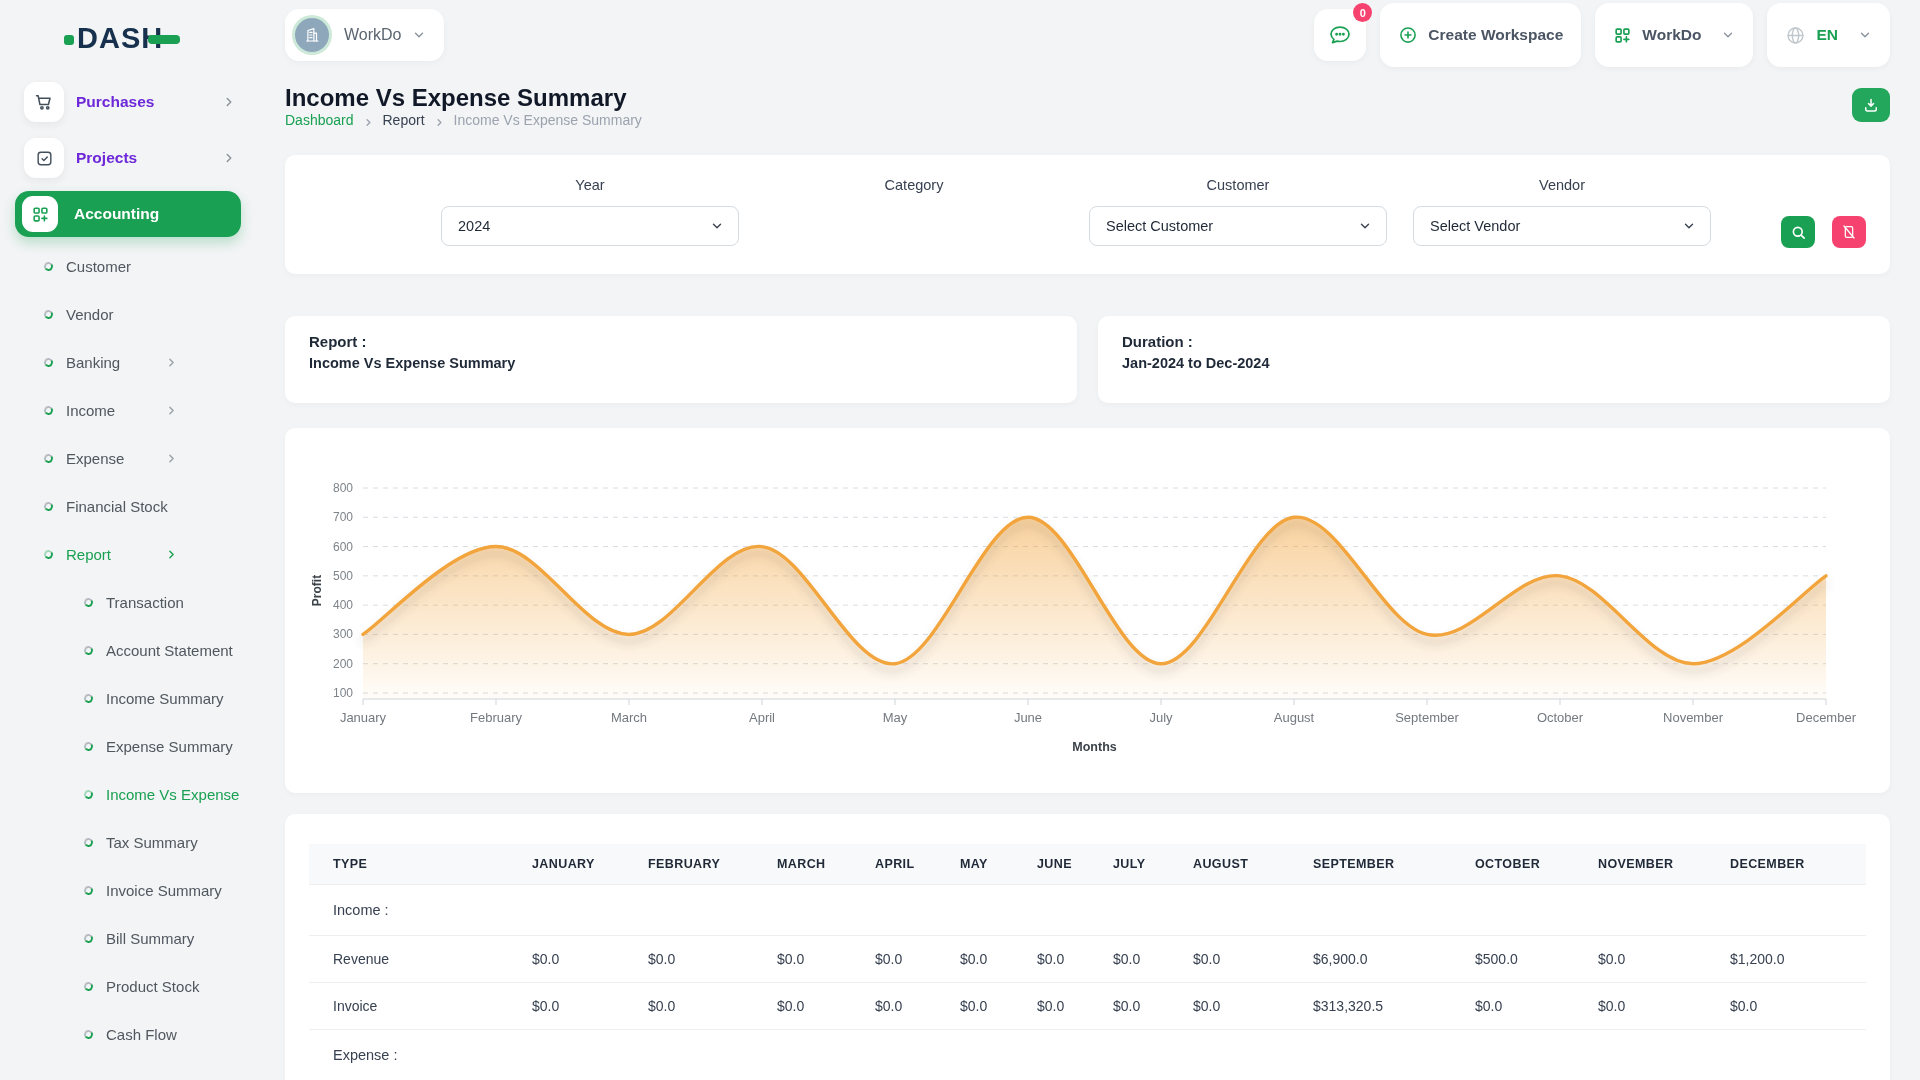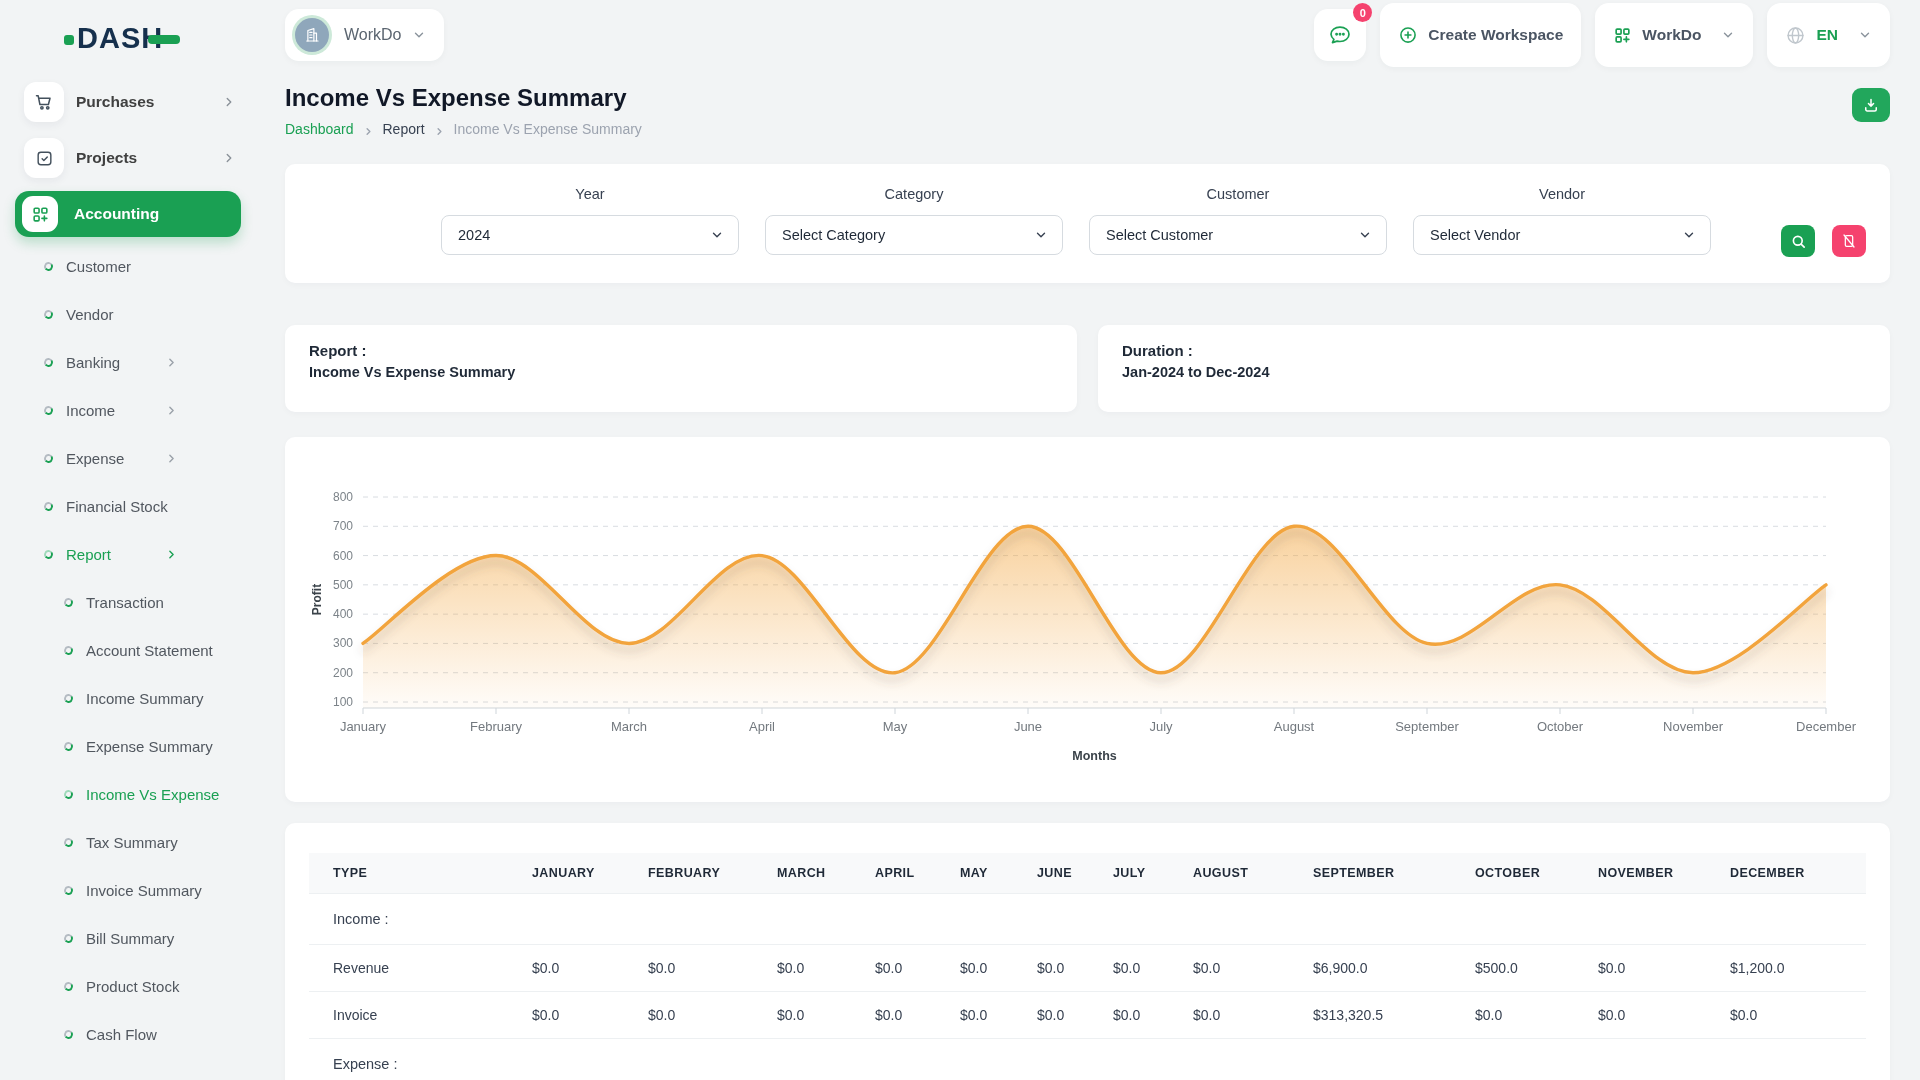--- a/index.html
+++ b/index.html
@@ -17,28 +17,28 @@
 
   
   .sidebar{ width:256px; min-width:256px; height:1080px; padding-top:18px; }
   .logo{ display:flex; align-items:center; padding-left:64px; height:40px; }
   .logo-dot{ width:10px; height:10px; background:var(--green); border-radius:3px; margin-right:3px; margin-top:4px;}
   .logo-text{ font-size:29px; font-weight:900; letter-spacing:1px; color:var(--navy); }
   .logo-dash{ width:32px; height:9px; background:var(--green); border-radius:4px; margin-left:-15px; margin-top:2px; }
   .menu{ margin-top:16px; }
   .mitem{ display:flex; align-items:center; height:56px; padding:0 20px 0 24px; cursor:pointer; }
   .icon-box{ width:40px; height:40px; background:#fff; border-radius:12px; display:flex; align-items:center; justify-content:center; box-shadow:0 3px 8px rgba(30,40,60,.06); }
-  .mitem .mlabel{ margin-left:12px; font-size:15.5px; font-weight:600; color:#404040; flex:1; }
+  .mitem .mlabel{ margin-left:12px; font-size:15.5px; font-weight:600; color:#6d28d9; flex:1; }
   .mitem .chev-r svg{ width:14px; height:14px; }
   .pill{ background:var(--green); border-radius:14px; margin:5px 15px; height:46px; padding:0 16px 0 7px; display:flex; align-items:center; box-shadow:0 6px 12px rgba(26,160,83,.25); cursor:pointer;}
   .pill .icon-box{ width:36px; height:36px; border-radius:11px; box-shadow:none; }
   .pill .mlabel{ margin-left:16px; font-size:15.5px; font-weight:700; color:#fff; flex:1; }
   .subs{ margin-top:4px; }
   .subitem{ display:flex; align-items:center; height:48px; padding-left:44px; cursor:pointer; }
-  .subitem.nested{ padding-left:64px; }
+  .subitem.nested{ padding-left:64px;margin-left:20px; }
   .bullet{ width:9px; height:9px; border-radius:50%; border:2px solid #b4bbc2; border-bottom-color:var(--green); border-right-color:var(--green); transform:rotate(10deg); }
   .sub-label{ margin-left:13px; font-size:15px; font-weight:500; color:#51575f; flex:1; }
   .subitem .chev{ width:13px; height:13px; margin-right:78px; stroke:#9aa1a9; }
   .subitem.active .sub-label{ color:var(--green); }
   .subitem.active .chev{ stroke:var(--green); }
   .subitem.active .bullet{ border-color:#9fd9ba; border-bottom-color:var(--green); border-right-color:var(--green); }
 
   
   .main{ flex:1; padding:0 30px 0 29px; }
   .topbar{ height:70px; display:flex; align-items:center; justify-content:space-between; }
@@ -48,21 +48,21 @@
   .wspill .wslabel{ margin-left:12px; font-size:16px; color:#5b6570; font-weight:500; }
   .wspill .chev-d, .hpill .chev-d{ width:14px; height:14px; margin-left:10px; stroke:#8a939c; }
   .top-right{ display:flex; align-items:center; gap:14px; }
   .msgbtn{ position:relative; width:52px; height:52px; background:#fff; border-radius:14px; display:flex; align-items:center; justify-content:center; cursor:pointer; box-shadow:0 2px 6px rgba(30,40,60,.04); }
   .badge{ position:absolute; top:-6px; right:-6px; min-width:19px; height:19px; border-radius:50%; background:var(--pink); color:#fff; font-size:11px; font-weight:700; display:flex; align-items:center; justify-content:center; }
   .hpill{ background:#fff; border-radius:14px; height:64px; display:flex; align-items:center; padding:0 18px; cursor:pointer; gap:10px; box-shadow:0 2px 6px rgba(30,40,60,.04); font-size:15.5px; color:#4b5563; font-weight:600; }
   .hpill .lang{ color:var(--green); font-weight:700; }
 
   .title-row{ margin-top:14px; display:flex; align-items:flex-start; justify-content:space-between; }
   .page-title{ font-size:24px; font-weight:700; color:#111827; }
-  .crumbs{ margin-top:9px; display:flex; align-items:flex-end; gap:9px; font-size:14px; }
+  .crumbs{ display:flex; align-items:flex-end; gap:9px; font-size:14px; }
   .crumbs .c-link{ color:var(--green); cursor:pointer; }
   .crumbs .c-mid{ color:#374151; cursor:pointer; }
   .crumbs .c-cur{ color:#9ca3af; }
   .crumb-sep{ width:11px; height:11px; stroke:#9ca3af; }
   .dl-btn{ width:38px; height:34px; background:#22a75c; border:none; border-radius:9px; display:flex; align-items:center; justify-content:center; cursor:pointer; margin-top:4px; }
 
   .card{ background:#fff; border-radius:10px; box-shadow:0 2px 6px rgba(30,40,60,.03); }
   .filter-card{ margin-top:27px; height:119px; padding:22px 24px 0 24px; display:flex; }
   .fields{ display:flex; gap:26px; margin-left:132px;text-align:center; }
   .field{ width:298px; }
@@ -356,26 +356,20 @@
         <div class="flabel">Year</div>
         <div class="select">
           <span>2024</span>
           <svg class="chev-d str" viewBox="0 0 24 24" stroke-width="2.4">
               <path d="M6 9l6 6 6-6"></path>
             </svg>
         </div>
       </div>
       <div class="field">
         <div class="flabel">Category</div>
-        <div class="select">
-          <span>Select Category</span>
-          <svg class="chev-d str" viewBox="0 0 24 24" stroke-width="2.4">
-              <path d="M6 9l6 6 6-6"></path>
-            </svg>
-        </div>
       </div>
       <div class="field">
         <div class="flabel">Customer</div>
         <div class="select">
           <span>Select Customer</span>
           <svg class="chev-d str" viewBox="0 0 24 24" stroke-width="2.4">
               <path d="M6 9l6 6 6-6"></path>
             </svg>
         </div>
       </div>

